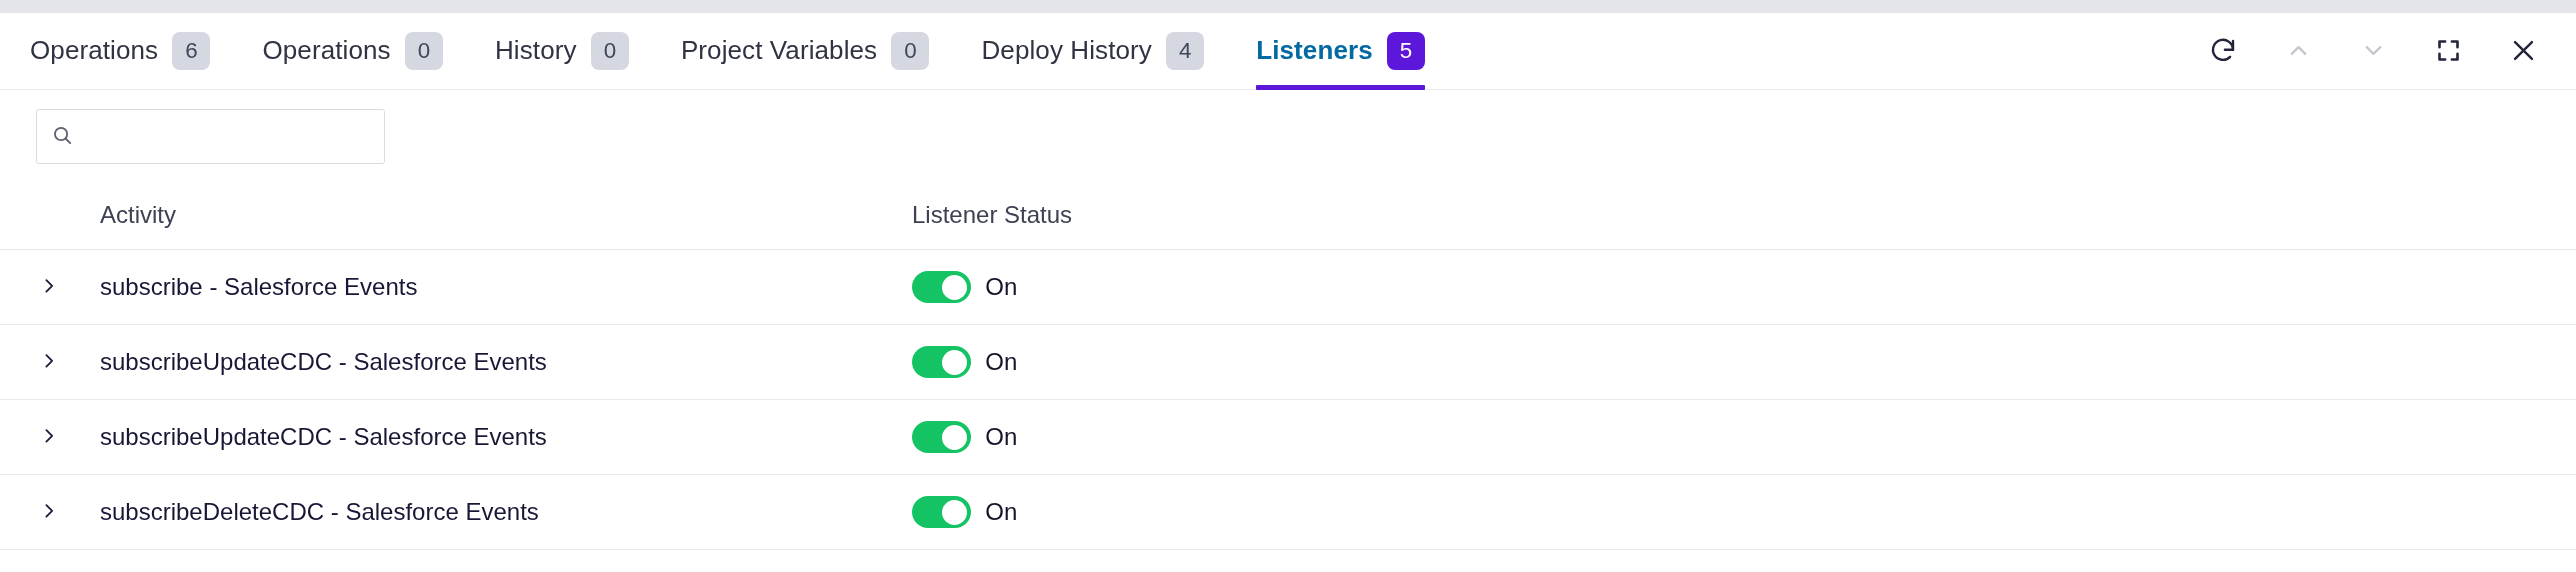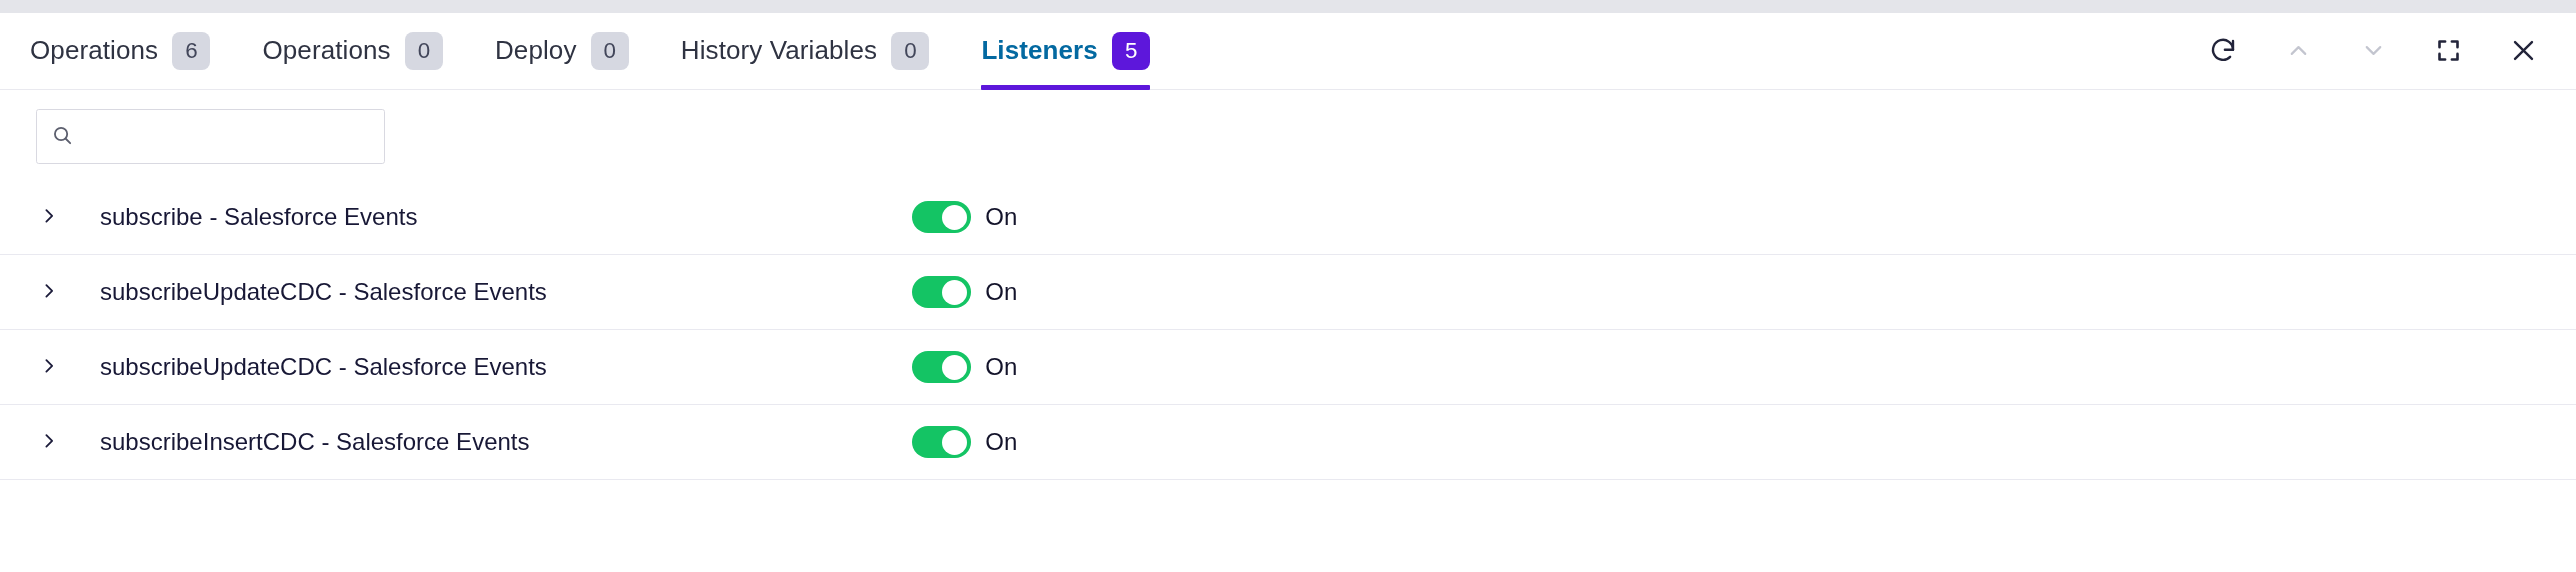--- a/index.html
+++ b/index.html
@@ -200,26 +200,30 @@
   <div class="tabs">
       <div class="tab">
         <span class="tab-label">Operations</span>
         <span class="tab-badge">6</span>
       </div>
       <div class="tab">
         <span class="tab-label">Operations</span>
         <span class="tab-badge">0</span>
       </div>
       <div class="tab">
-        <span class="tab-label">Deploy</span>
+        <span class="tab-label">History</span>
         <span class="tab-badge">0</span>
       </div>
       <div class="tab">
-        <span class="tab-label">History Variables</span>
+        <span class="tab-label">Project Variables</span>
         <span class="tab-badge">0</span>
+      </div>
+      <div class="tab">
+        <span class="tab-label">Deploy History</span>
+        <span class="tab-badge">4</span>
       </div>
       <div class="tab active">
         <span class="tab-label">Listeners</span>
         <span class="tab-badge">5</span>
       </div>
     </div>
 
   <div class="win-controls">
     <button class="win-btn">
       <span>
@@ -270,20 +274,25 @@
       <svg width="23" height="23" viewBox="0 0 24 24" fill="none" stroke="#5c5f6e" stroke-width="1.9" stroke-linecap="round">
         <circle cx="10.5" cy="10.5" r="6.4"></circle>
         <line x1="15.4" y1="15.4" x2="20" y2="20"></line>
       </svg>
     </span>
     <input type="text" placeholder="" style="">
   </div>
 </div>
 
 <div class="table">
+  <div class="thead">
+    <div class="col-caret"></div>
+    <div class="th col-activity">Activity</div>
+    <div class="th col-status">Listener Status</div>
+  </div>
   <div id="tbody">
       <div class="trow">
         <div class="col-caret caret-cell">
           <span><svg width="19.7" height="19.7" viewBox="0 0 24 24" fill="none" stroke="#1b1b3a" stroke-width="2.2" stroke-linecap="round" stroke-linejoin="round">
               <polyline points="9 5 16 12 9 19"></polyline>
             </svg></span>
         </div>
         <div class="col-activity activity-cell">subscribe - Salesforce Events</div>
         <div class="col-status status-cell">
           <div class="toggle">
@@ -319,21 +328,21 @@
           </div>
           <span class="toggle-label">On</span>
         </div>
       </div>
       <div class="trow">
         <div class="col-caret caret-cell">
           <span><svg width="19.7" height="19.7" viewBox="0 0 24 24" fill="none" stroke="#1b1b3a" stroke-width="2.2" stroke-linecap="round" stroke-linejoin="round">
               <polyline points="9 5 16 12 9 19"></polyline>
             </svg></span>
         </div>
-        <div class="col-activity activity-cell">subscribeInsertCDC - Salesforce Events</div>
+        <div class="col-activity activity-cell">subscribeDeleteCDC - Salesforce Events</div>
         <div class="col-status status-cell">
           <div class="toggle">
             <span class="knob"></span>
           </div>
           <span class="toggle-label">On</span>
         </div>
       </div>
     </div>
 </div>
 

